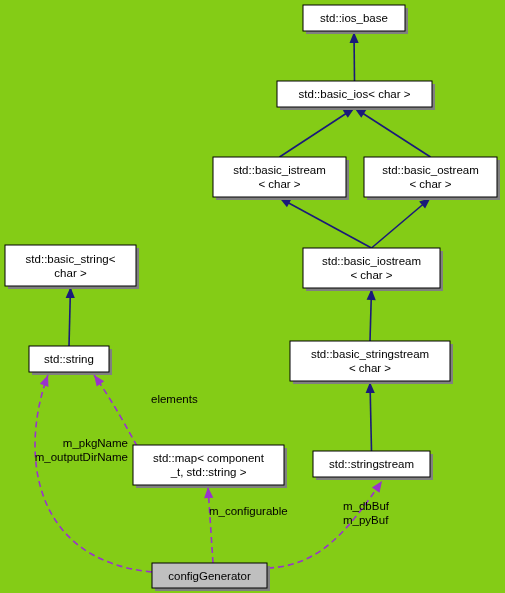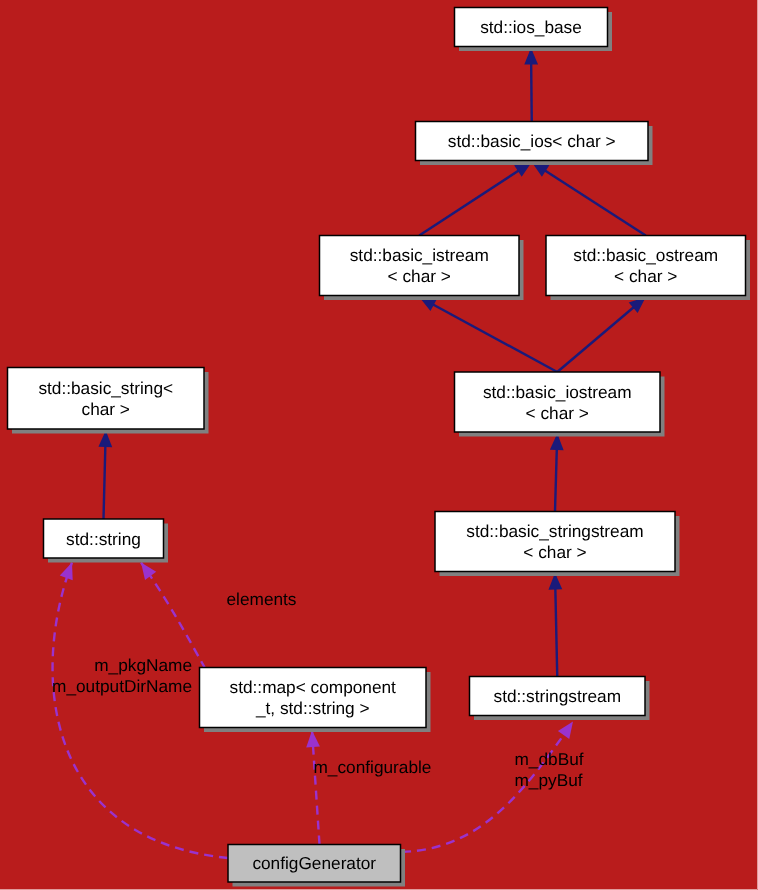--- a/index.html
+++ b/index.html
@@ -1,18 +1,18 @@
 <!DOCTYPE html>
 <html><head>
 <meta charset="utf-8">
 <style>
   html,body{margin:0;padding:0;background:#ffffff;}
   body{width:505px;height:593px;overflow:hidden;
        font-family:"Liberation Sans","DejaVu Sans",sans-serif;}
-  #diagram{position:relative;width:505px;height:593px;background:#b91c1c;}
+  #diagram{position:relative;width:505px;height:593px;background:#84cc16;}
   svg{position:absolute;left:0;top:0;width:505px;height:593px;}
   .node-label{font-size:11.5px;fill:#000000;text-anchor:middle;
               font-family:"Liberation Sans","DejaVu Sans",sans-serif;}
   .edge-label{font-size:11.5px;fill:#000000;
               font-family:"Liberation Sans","DejaVu Sans",sans-serif;}
   .box-rect{fill:#ffffff;stroke:#000000;stroke-width:1;}
   .box-rect.highlight{fill:#bfbfbf;}
   .box-shadow{fill:#808080;stroke:none;}
   .inherit-line{stroke:#1a1a7a;stroke-width:1.6;fill:none;}
   .inherit-head{fill:#1a1a7a;stroke:none;}

